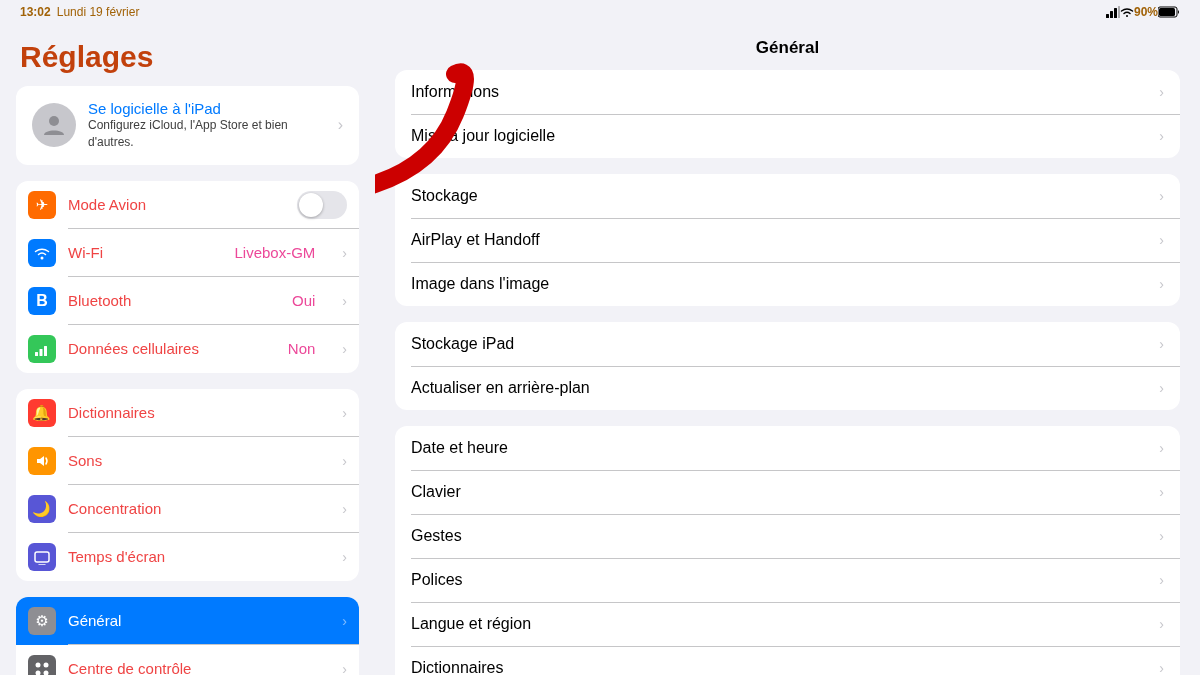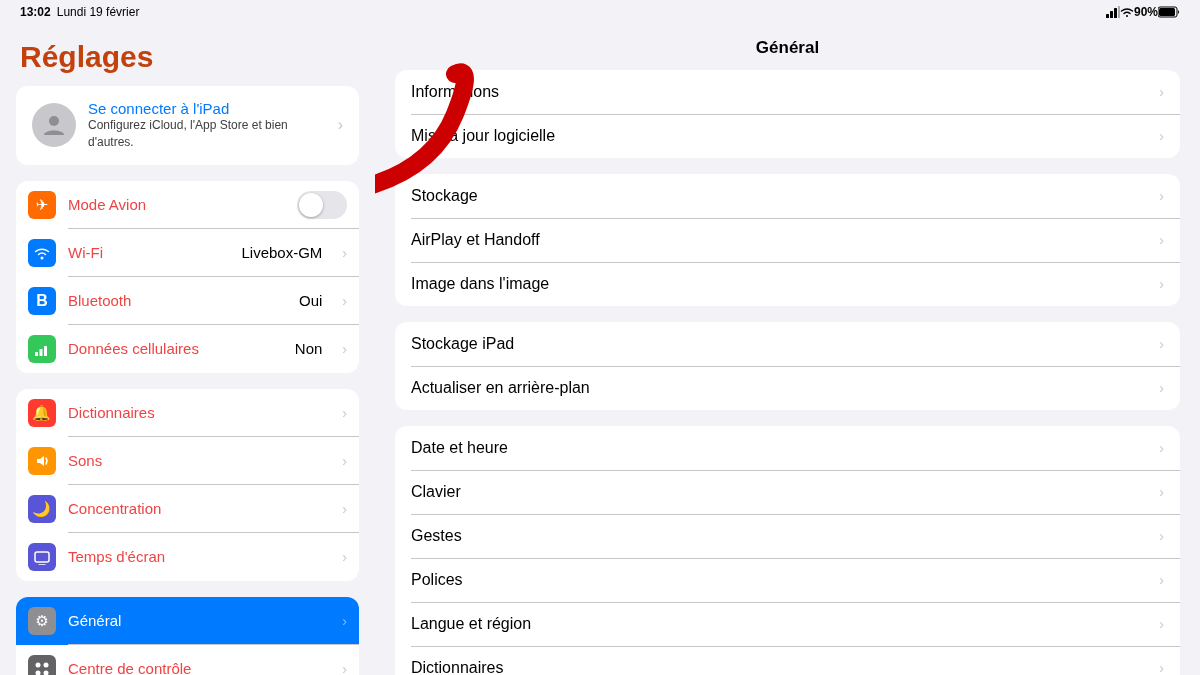--- a/index.html
+++ b/index.html
@@ -14,21 +14,21 @@
     }
 
     
     .status-bar {
       background: #f2f2f7;
       display: flex;
       justify-content: flex-start;
       align-items: center;
       height: 24px;
       font-size: 12px;
-      color: #000000;
+      color: #a16207;
       font-weight: 600;
       flex-shrink: 0;
       padding: 0 20px;
     }
     .status-bar-right {
       margin-left: auto;
       display: flex;
       align-items: center;
       font-size: 11px;
     }
@@ -155,22 +155,22 @@
     .icon-gray { background: #8e8e93; }
     .icon-gray2 { background: #636366; }
 
     .settings-item-label {
       flex: 1;
       font-size: 15px;
       color: #ef4444;
     }
     .settings-value {
       font-size: 15px;
-      color: #000000;
-      margin-right: 8px;
+      color: #ec4899;
+      margin-right: 15px;
     }
     .settings-chevron {
       color: #c7c7cc;
       font-size: 14px;
     }
     .settings-toggle {
       width: 50px;
       height: 28px;
       border-radius: 14px;
       background: #e5e5ea;
@@ -276,21 +276,21 @@
     <h1 class="sidebar-title">Réglages</h1>
 
     <div class="profile-section">
       <div class="profile-avatar">
         <svg viewBox="0 0 28 28" fill="none">
           <circle cx="14" cy="10" r="5" fill="#8e8e93"></circle>
           <path d="M4 24 C4 18 24 18 24 24" fill="#8e8e93"></path>
         </svg>
       </div>
       <div class="profile-text">
-        <div class="profile-title">Se connecter à l'iPad</div>
+        <div class="profile-title">Se logicielle à l'iPad</div>
         <div class="profile-subtitle">Configurez iCloud,
 l'App Store et bien d'autres.</div>
       </div>
       <span class="profile-chevron">›</span>
     </div>
 
     <div class="settings-group">
       <div class="settings-item">
         <div class="settings-icon icon-orange">✈</div>
         <span class="settings-item-label">Mode Avion</span>

